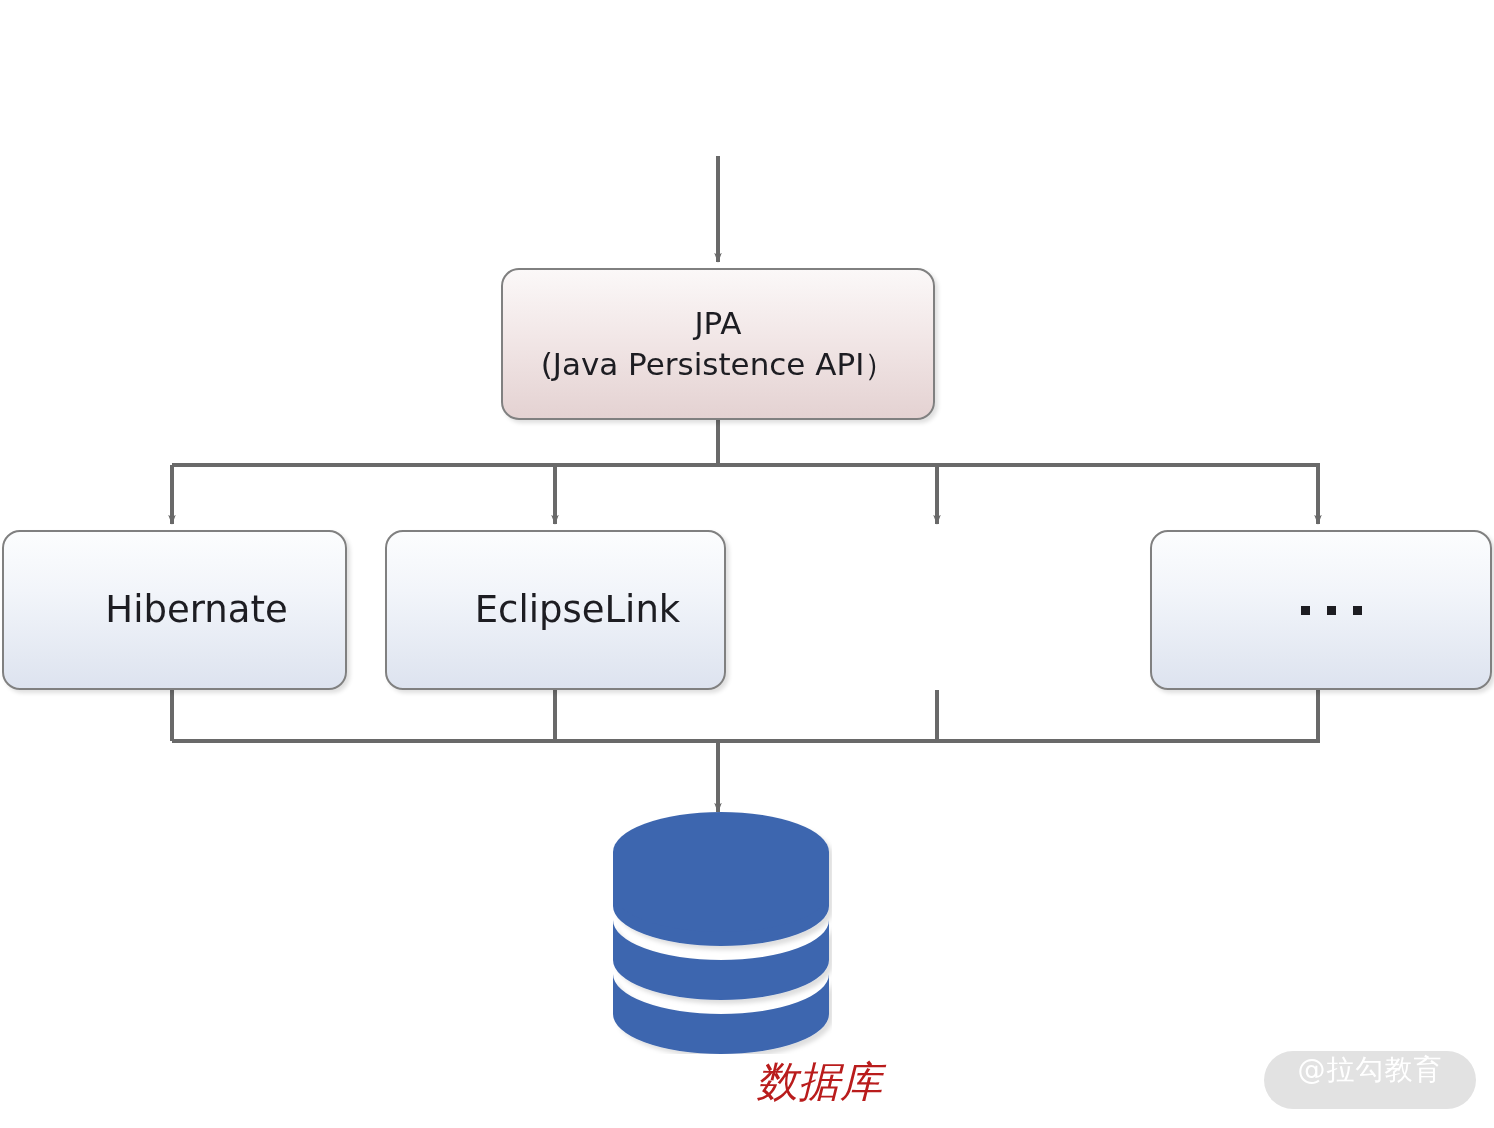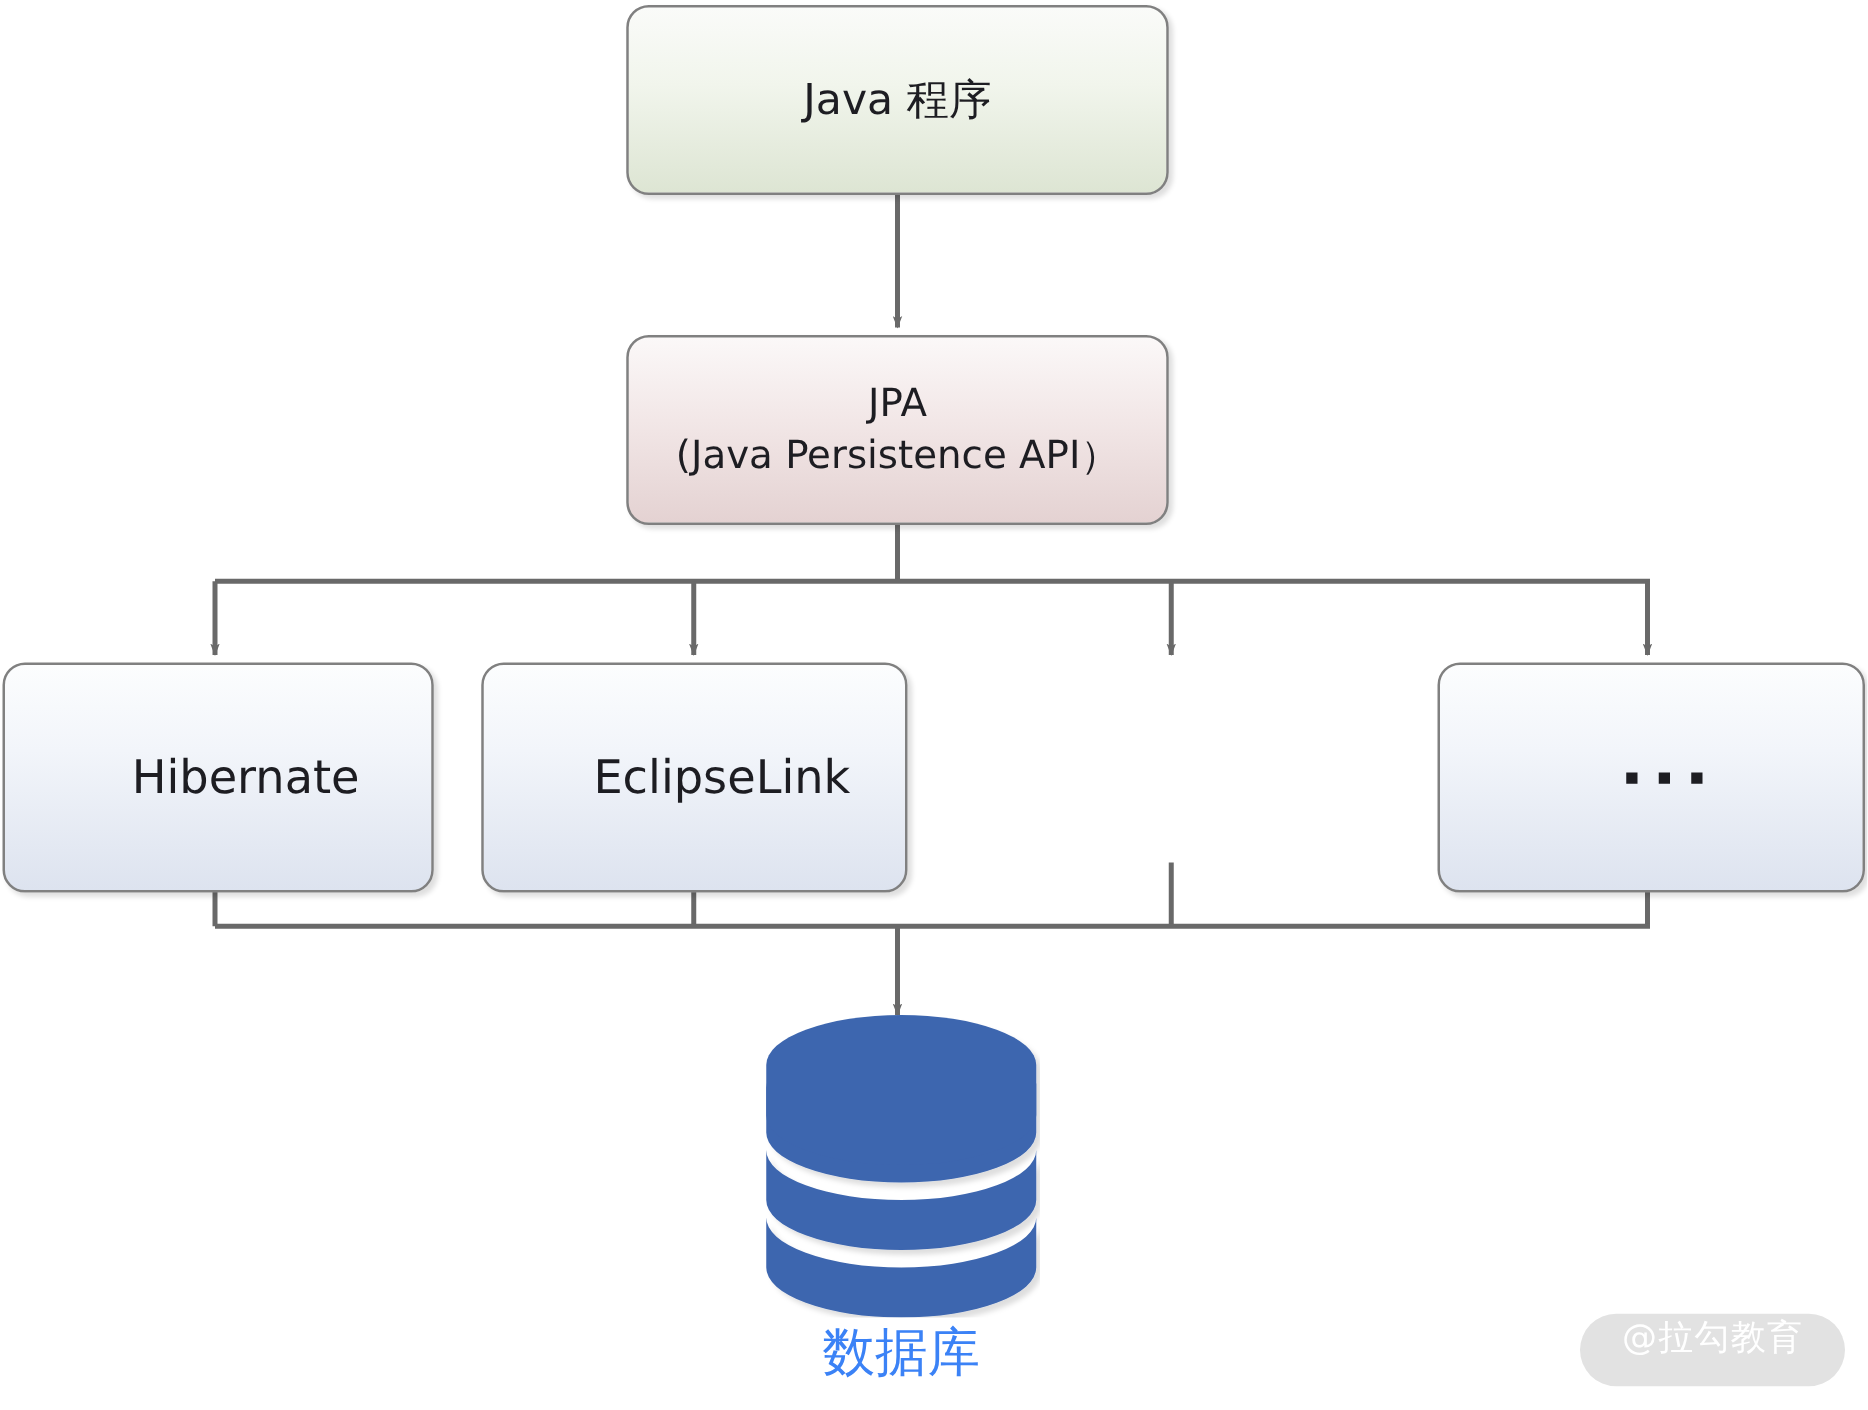--- a/index.html
+++ b/index.html
@@ -59,21 +59,21 @@
     left: 501px;
     top: 268px;
     width: 434px;
     height: 152px;
     background: linear-gradient(to bottom, #fbf8f8 0%, #f2e7e7 45%, #e4d2d2 100%);
     font-size: 31px;
   }
   
   .node-provider {
     top: 530px;
-    height: 184px;
+    height: 160px;
     background: linear-gradient(to bottom, #fcfdfe 0%, #f2f5fa 38%, #dde3ef 100%);
     font-size: 37px;
     padding-left: 44px;
   }
   #node-hibernate   { left: 2px;    width: 345px; }
   #node-eclipselink { left: 385px;  width: 341px; justify-content: center; }
   #node-openjpa     { left: 765px;  width: 341px; }
   #node-ellipsis    { left: 1150px; width: 342px; font-size: 37px; }
 
   
@@ -97,24 +97,25 @@
     top: 806px;
     width: 222px;
     height: 248px;
     z-index: 3;
   }
   #db-caption {
     position: absolute;
     left: 560px;
     top: 1054px;
     width: 322px;
-    text-align: center;
+    text-align: right;
     font-size: 42px;
-    color: #3b82f6;
+    color: #b91c1c;
     z-index: 3;
+    font-style: italic;
   }
 
   
   #watermark {
     position: absolute;
     left: 1264px;
     top: 1051px;
     width: 212px;
     height: 58px;
     border-radius: 29px;
@@ -168,23 +169,20 @@
       <path d="M937,690 L937,741" stroke="#696969" stroke-width="4" fill="none"></path>
       <path d="M1318,690 L1318,741" stroke="#696969" stroke-width="4" fill="none"></path>
       <path d="M172,741 L1320,741" stroke="#696969" stroke-width="4" fill="none"></path>
     </g>
 
     <g>
       <path d="M718,741 L718,812" stroke="#696969" stroke-width="4" fill="none" marker-end="url(#arrowhead)"></path>
     </g>
   </svg>
 
-  <div class="node" id="node-java">
-    <span class="label">Java 程序</span>
-  </div>
 
   <div class="node" id="node-jpa">
     <span class="label">JPA
 (Java Persistence API）</span>
   </div>
 
   <div class="node node-provider" id="node-hibernate">
     <span class="label">Hibernate</span>
   </div>
 

